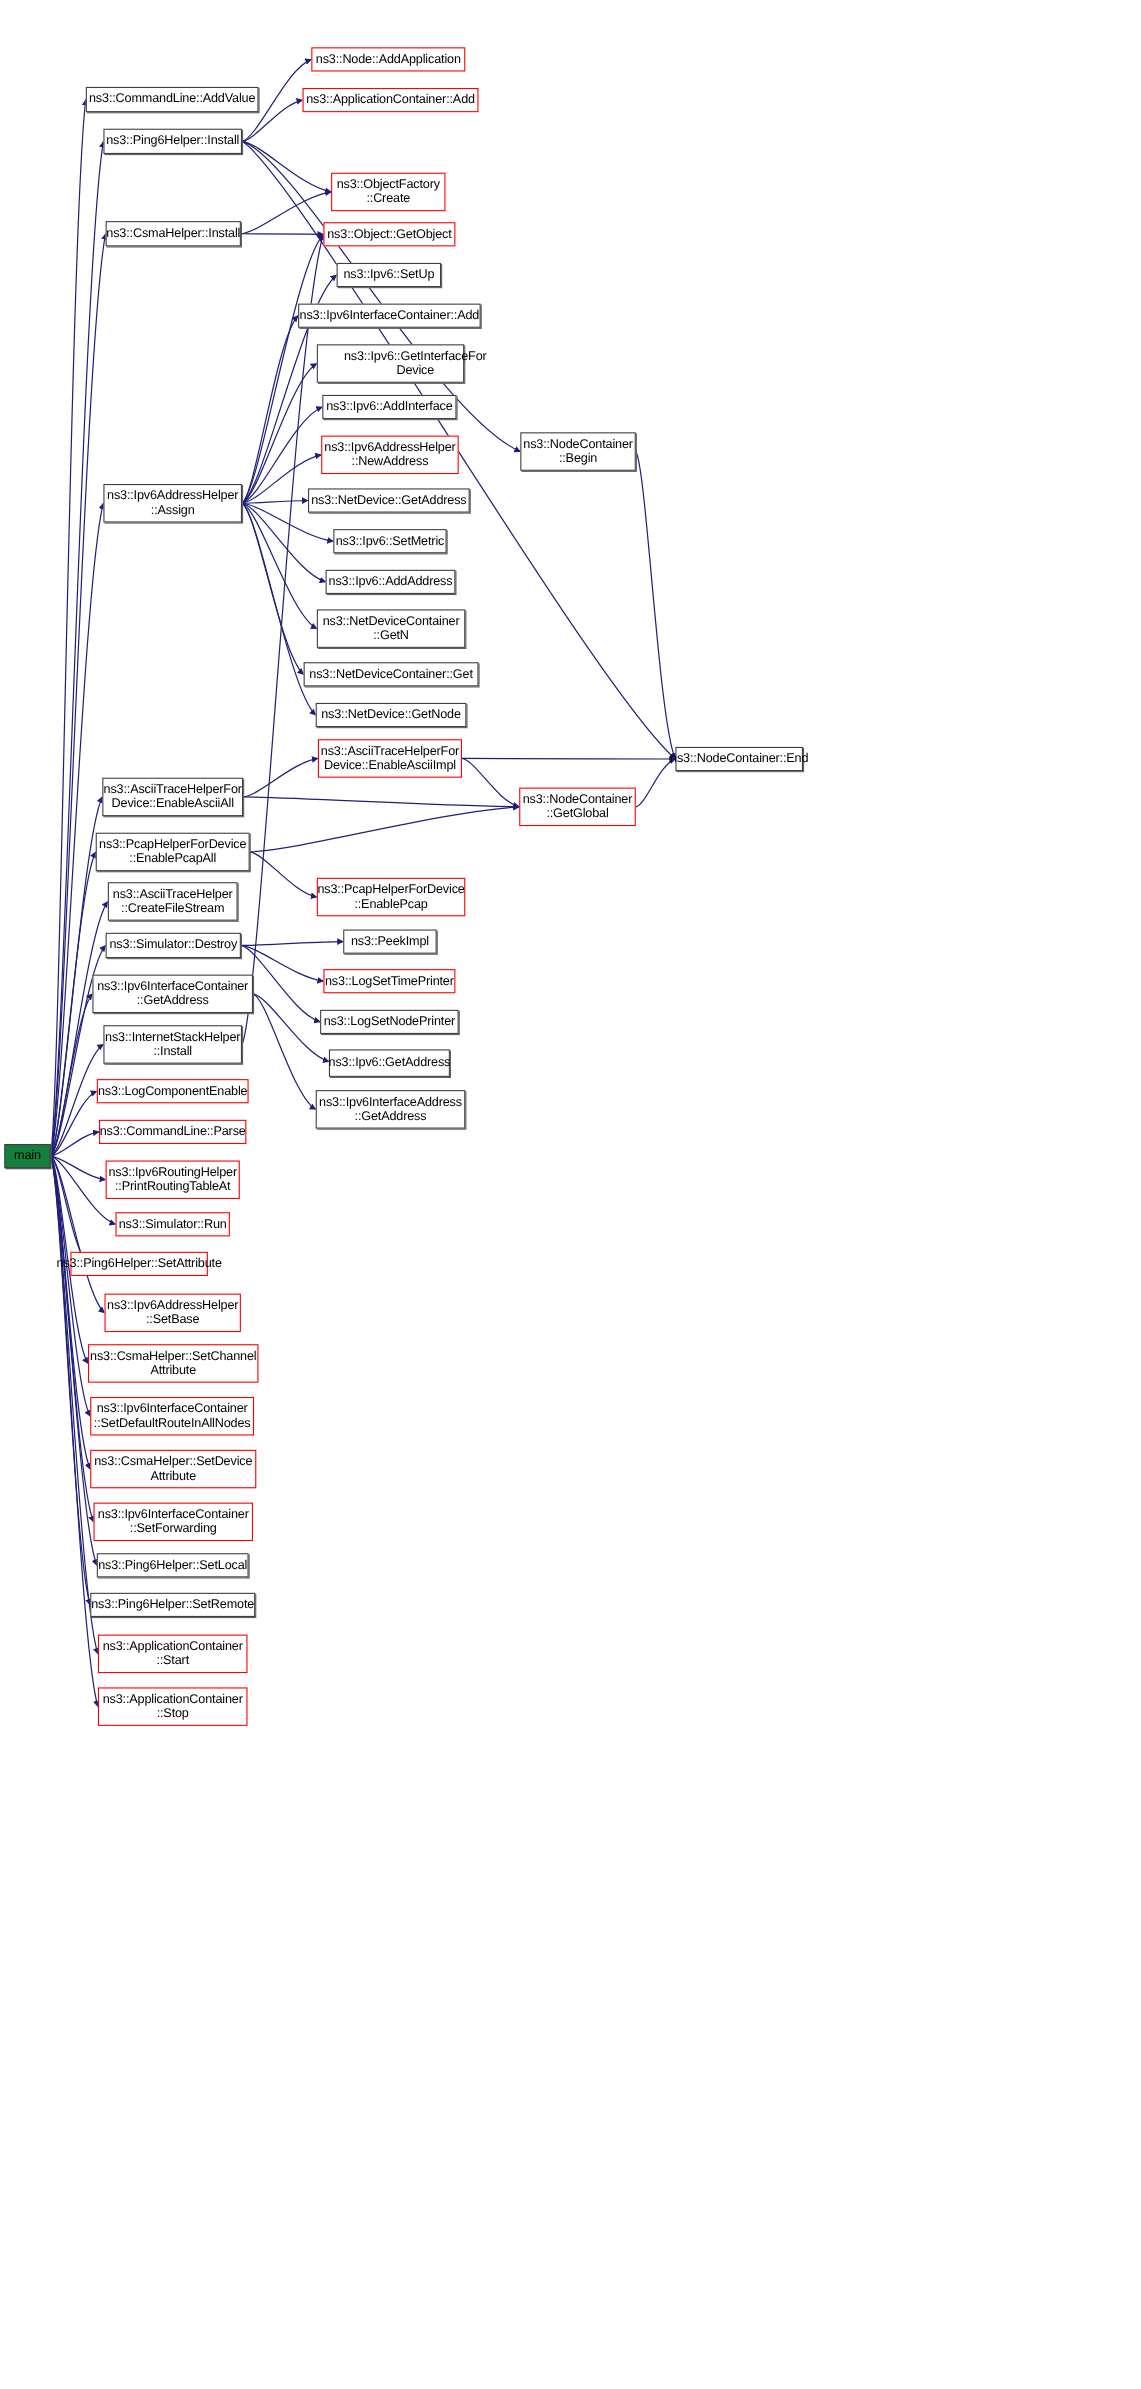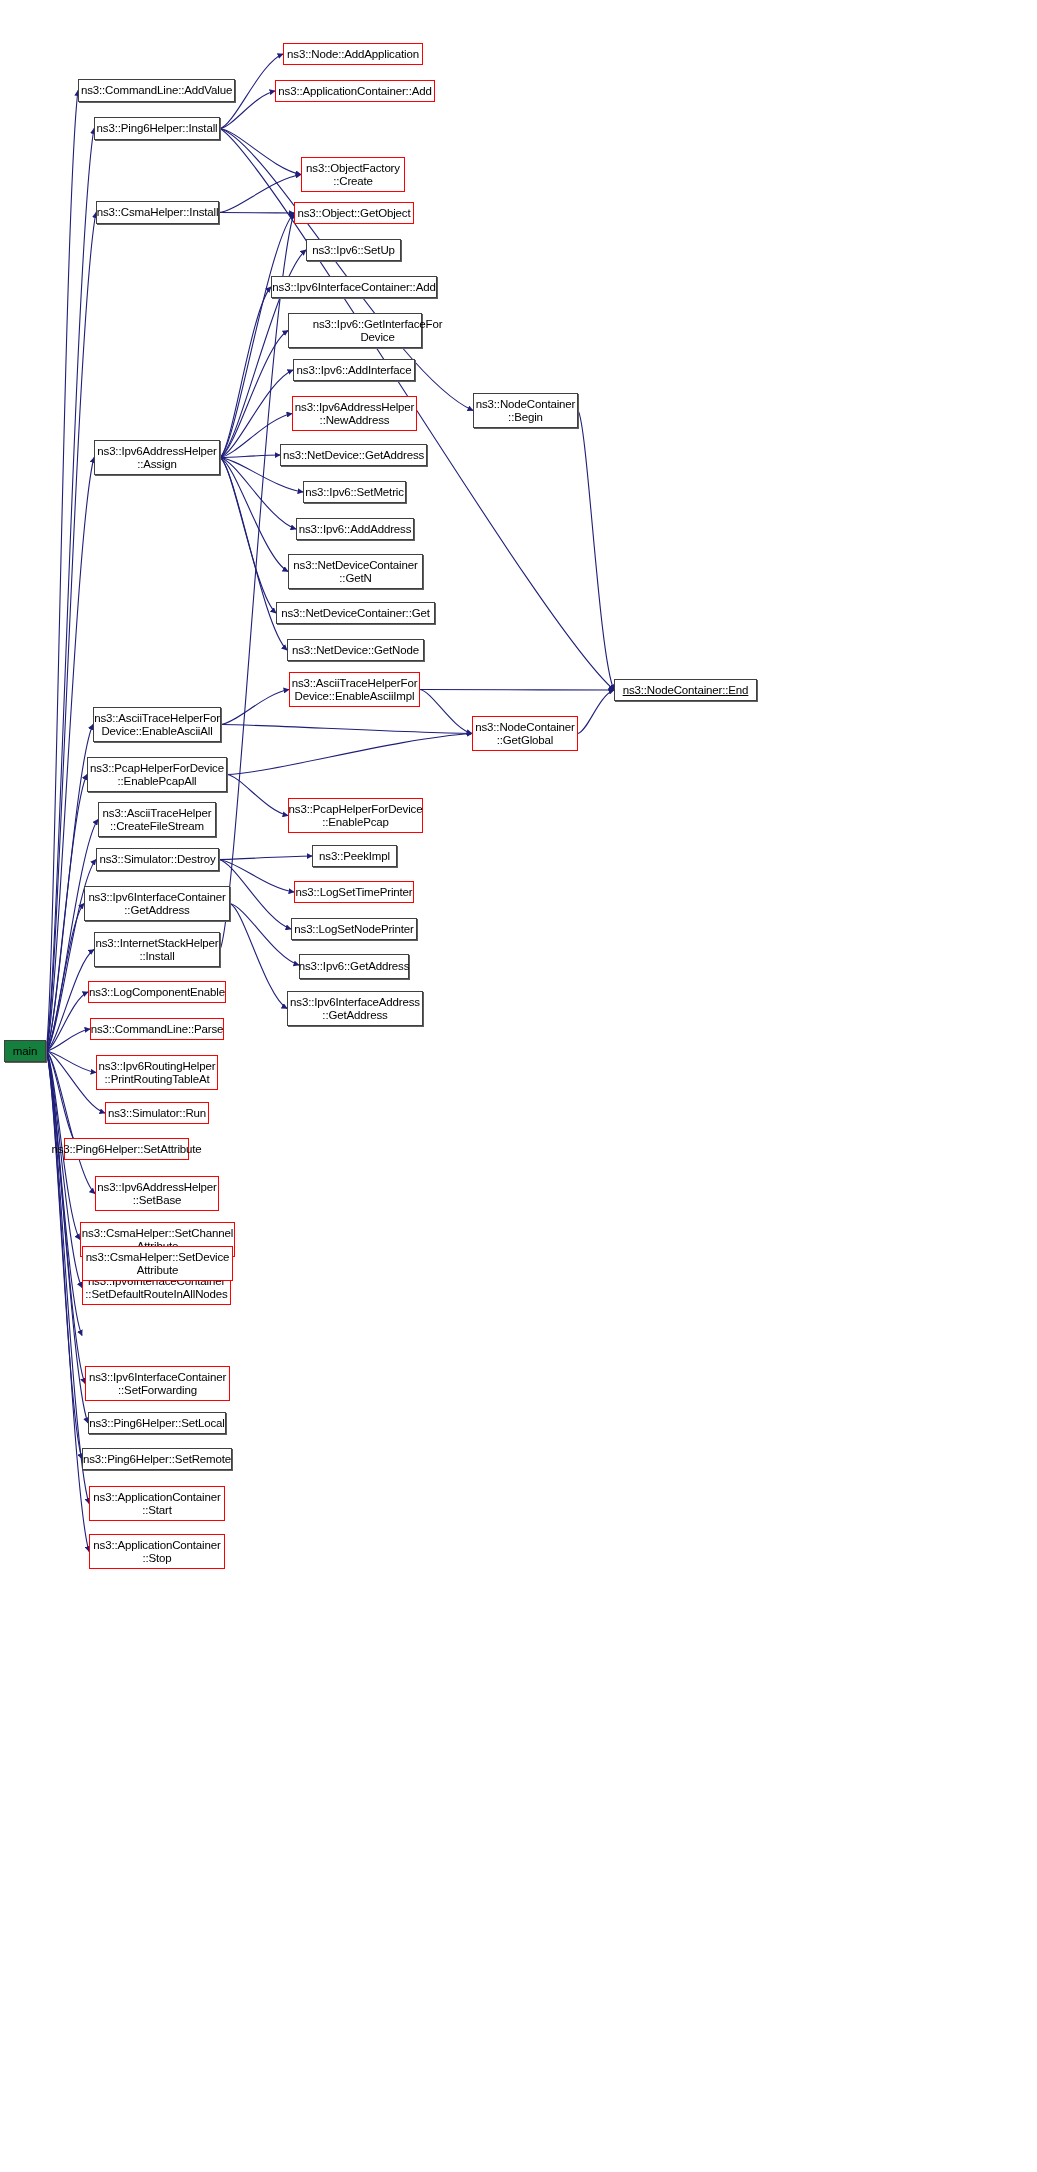--- a/index.html
+++ b/index.html
@@ -144,21 +144,21 @@
       <div class="node red" style="left: 96px; top: 1055px; width: 122px; height: 35px;">ns3::Ipv6RoutingHelper
 ::PrintRoutingTableAt</div>
       <div class="node red" style="left: 105px; top: 1102px; width: 104px; height: 22px;">ns3::Simulator::Run</div>
       <div class="node red" style="left: 64px; top: 1138px; width: 125px; height: 22px;">ns3::Ping6Helper::SetAttribute</div>
       <div class="node red" style="left: 95px; top: 1176px; width: 124px; height: 35px;">ns3::Ipv6AddressHelper
 ::SetBase</div>
       <div class="node red" style="left: 80px; top: 1222px; width: 155px; height: 35px;">ns3::CsmaHelper::SetChannel
 Attribute</div>
       <div class="node red" style="left: 82px; top: 1270px; width: 149px; height: 35px;">ns3::Ipv6InterfaceContainer
 ::SetDefaultRouteInAllNodes</div>
-      <div class="node red" style="left: 82px; top: 1246px; width: 151px; height: 35px;">ns3::CsmaHelper::SetDevice
+      <div class="node red" style="left: 82px; top: 1318px; width: 151px; height: 35px;">ns3::CsmaHelper::SetDevice
 Attribute</div>
       <div class="node red" style="left: 85px; top: 1366px; width: 145px; height: 35px;">ns3::Ipv6InterfaceContainer
 ::SetForwarding</div>
       <div class="node black" style="left: 88px; top: 1412px; width: 138px; height: 22px;">ns3::Ping6Helper::SetLocal</div>
       <div class="node black" style="left: 82px; top: 1448px; width: 150px; height: 22px;">ns3::Ping6Helper::SetRemote</div>
       <div class="node red" style="left: 89px; top: 1486px; width: 136px; height: 35px;">ns3::ApplicationContainer
 ::Start</div>
       <div class="node red" style="left: 89px; top: 1534px; width: 136px; height: 35px;">ns3::ApplicationContainer
 ::Stop</div>
       <div class="node red" style="left: 283px; top: 43px; width: 140px; height: 22px;">ns3::Node::AddApplication</div>
@@ -187,15 +187,15 @@
       <div class="node black" style="left: 312px; top: 845px; width: 85px; height: 22px;">ns3::PeekImpl</div>
       <div class="node red" style="left: 294px; top: 881px; width: 120px; height: 22px;">ns3::LogSetTimePrinter</div>
       <div class="node black" style="left: 291px; top: 918px; width: 126px; height: 22px; text-align: right;">ns3::LogSetNodePrinter</div>
       <div class="node black" style="left: 299px; top: 954px; width: 110px; height: 25px;">ns3::Ipv6::GetAddress</div>
       <div class="node black" style="left: 287px; top: 991px; width: 136px; height: 35px;">ns3::Ipv6InterfaceAddress
 ::GetAddress</div>
       <div class="node black" style="left: 473px; top: 393px; width: 105px; height: 35px;">ns3::NodeContainer
 ::Begin</div>
       <div class="node red" style="left: 472px; top: 716px; width: 106px; height: 35px;">ns3::NodeContainer
 ::GetGlobal</div>
-      <div class="node black" style="left: 614px; top: 679px; width: 143px; height: 22px; text-decoration: underline;">ns3::NodeContainer::End</div>
+      <div class="node black" style="left: 614px; top: 679px; width: 116px; height: 22px;">ns3::NodeContainer::End</div>
     </div>
 </div>
 
 </body></html>

